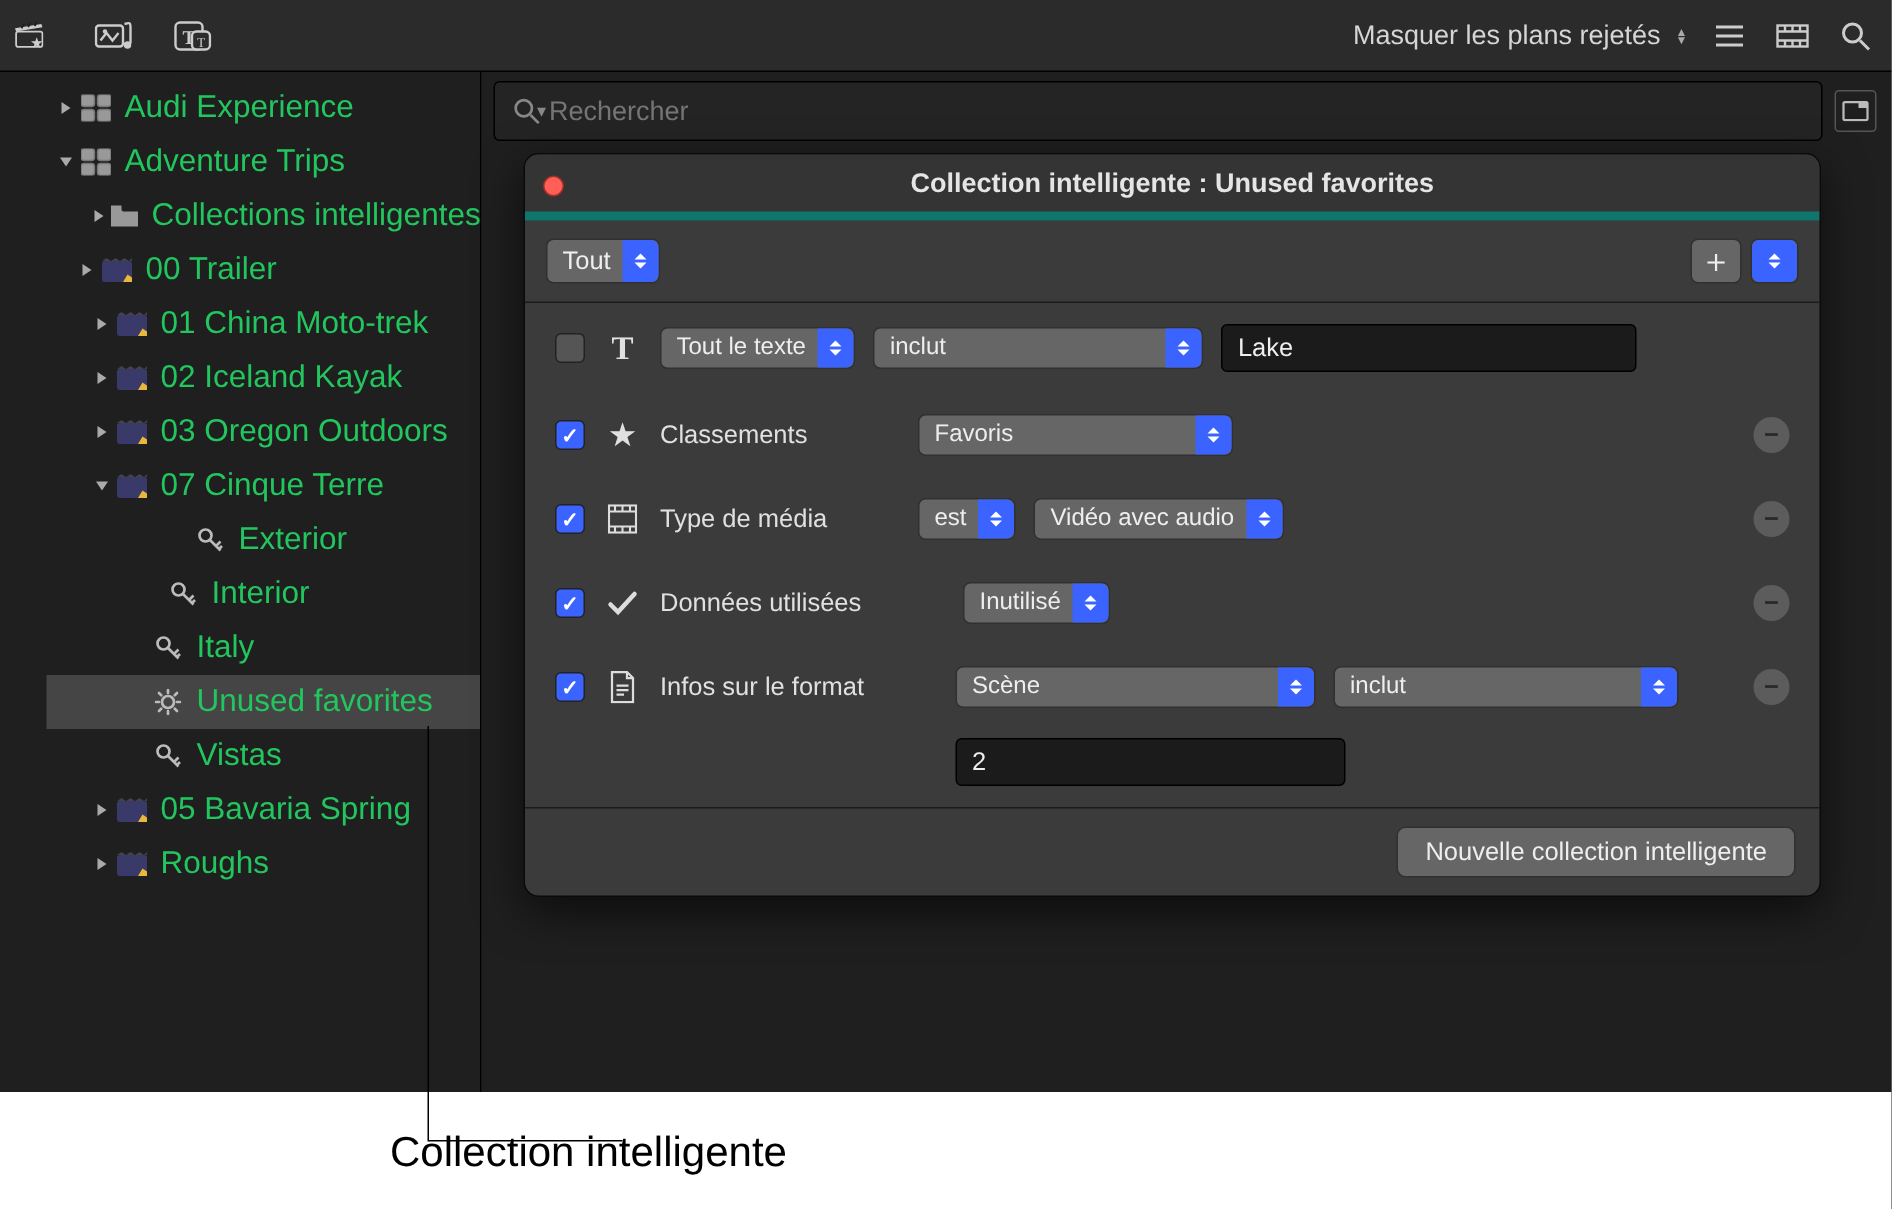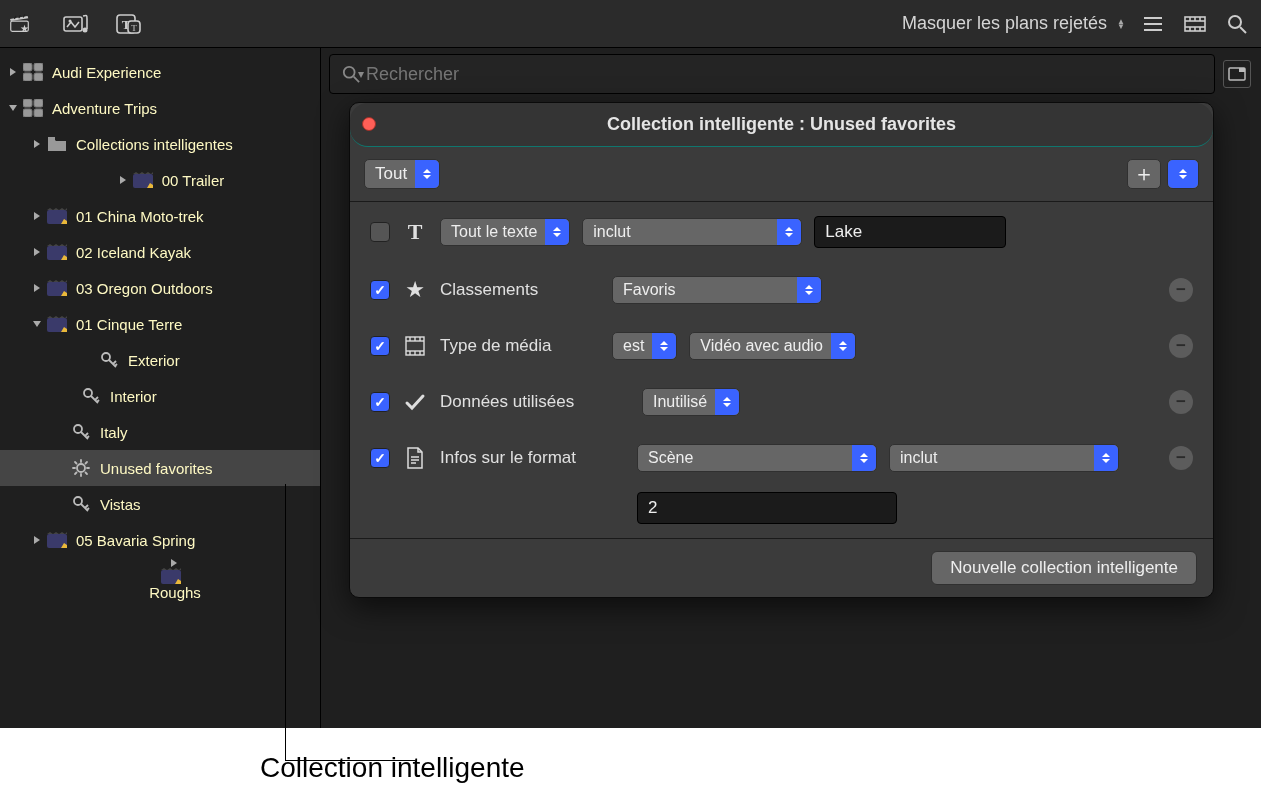--- a/index.html
+++ b/index.html
@@ -6,31 +6,31 @@
   body { font-family: -apple-system, "Helvetica Neue", Arial, sans-serif; background: #fff; width:1261px; height:806px; position:relative; overflow:hidden; user-select:none;}
   .app { width:1261px; height:728px; background:#1f1f1f; display:flex; flex-direction:column; }
   .toolbar { height:48px; background:#2b2b2b; border-bottom:1px solid #000; display:flex; align-items:center; padding:0 10px; color:#ddd; }
   .toolbar .tb-left { display:flex; gap:24px; align-items:center; }
   .tb-icon { width:28px; height:28px; display:flex; align-items:center; justify-content:center; color:#ccc; cursor:pointer;}
   .toolbar .tb-right { margin-left:auto; display:flex; align-items:center; gap:14px;}
   .hide-rejected { font-size:18px; color:#d5d5d5; cursor:pointer; display:flex; align-items:center; gap:6px;margin-left:10px;}
   .updown { display:flex; flex-direction:column; line-height:5px; font-size:8px; color:#aaa; margin-left:4px;}
   .main { flex:1; display:flex; min-height:0;}
   .sidebar { width:321px; background:#1f1f1f; border-right:1px solid #000; padding-top:6px; overflow:hidden;}
-  .item { display:flex; align-items:center; height:36px; color:#fef9c3; font-size:15px; white-space:nowrap; cursor:pointer;}
+  .item { display:flex; align-items:center; height:36px; color:#22c55e; font-size:21px; white-space:nowrap; cursor:pointer;margin-left:31px;}
   .disclosure { width:14px; display:inline-flex; justify-content:center; margin-right:2px;}
   .disclosure svg { width:10px; height:10px; }
   .icon-slot { width:22px; display:inline-flex; justify-content:center; margin-right:8px;}
   .item.sel { background:#454545; }
   .content { flex:1; background:#1f1f1f; display:flex; flex-direction:column; position:relative;}
   .searchbar { height:40px; background:#242424; border:1px solid #000; border-radius:4px; margin:6px 8px; display:flex; align-items:center; padding:0 12px; color:#888;}
   .searchbar input { flex:1; background:transparent; border:none; outline:none; color:#ddd; font-size:18px;}
   .window-menu { width:28px; height:28px; border:1px solid #555; border-radius:3px; display:flex; align-items:center; justify-content:center; margin-left:8px; cursor:pointer;}
   .panel { position:absolute; left:28px; top:54px; width:865px; background:#3b3b3b; border:1px solid #0a0a0a; border-radius:10px; box-shadow:0 10px 30px rgba(0,0,0,0.6); overflow:hidden;}
-  .panel-header { height:44px; background:#343434; border-bottom:1px solid #0f766e; display:flex; align-items:center; justify-content:center; position:relative; color:#e5e5e5; font-size:18px; font-weight:600;border-radius:18px;}
+  .panel-header { height:44px; background:#343434; border-bottom:6px solid #0f766e; display:flex; align-items:center; justify-content:center; position:relative; color:#e5e5e5; font-size:18px; font-weight:600;}
   .traffic { position:absolute; left:12px; top:14px; width:14px; height:14px; background:#ff5f57; border-radius:50%; border:1px solid #a03028;}
   .panel-top { padding:12px 14px; display:flex; align-items:center; }
   .popup { background:#666; border-radius:5px; height:30px; display:inline-flex; align-items:center; color:#eee; font-size:17px; padding:0 0 0 10px; cursor:pointer; border:1px solid #303030;}
   .popup .arrows { background:#3a63ff; height:100%; width:24px; border-radius:0 5px 5px 0; margin-left:8px; display:flex; flex-direction:column; align-items:center; justify-content:center; gap:0;}
   .popup.small { height:28px; font-size:16px;}
   .arrows::before { content:""; width:0;height:0;border-left:4px solid transparent;border-right:4px solid transparent;border-bottom:4px solid #fff; margin-bottom:2px;}
   .arrows::after { content:""; width:0;height:0;border-left:4px solid transparent;border-right:4px solid transparent;border-top:4px solid #fff;}
   .plusbtn { width:34px; height:30px; background:#666; border:1px solid #303030; border-radius:5px; display:flex; align-items:center; justify-content:center; color:#eee; font-size:22px; cursor:pointer; margin-left:auto;}
   .rules { border-top:1px solid #1a1a1a; border-bottom:1px solid #1a1a1a;}
   .rule { display:flex; align-items:center; padding:14px 20px; gap:12px; color:#e0e0e0; font-size:17px;}
@@ -157,21 +157,21 @@
             </svg>
           </span>
           <span class="icon-slot">
             <svg width="20" height="16" viewBox="0 0 20 16" fill="#999">
               <path d="M1 3 L7 3 L9 5 L19 5 L19 15 L1 15 Z"></path>
               <rect x="1" y="1" width="7" height="3"></rect>
             </svg>
           </span>
           <span>Collections intelligentes</span>
         </div>
-        <div class="item" style="padding-left: 20px; justify-content: center;">
+        <div class="item" style="padding-left: 20px;">
           <span class="disclosure">
             <svg viewBox="0 0 10 10" fill="#aaa">
               <polygon points="2,1 8,5 2,9"></polygon>
             </svg>
           </span>
           <span class="icon-slot">
             <svg width="20" height="16" viewBox="0 0 20 16">
               <rect x="0" y="2" width="20" height="14" rx="2" fill="#3a3a6a"></rect>
               <polygon points="0,2 3,0 6,2 9,0 12,2 15,0 18,2 20,0 20,2 0,2" fill="#444"></polygon>
               <polygon points="17,11 20,13 20,16 14,16" fill="#e9b83a"></polygon>
@@ -230,21 +230,21 @@
               <polygon points="1,2 9,2 5,8"></polygon>
             </svg>
           </span>
           <span class="icon-slot">
             <svg width="20" height="16" viewBox="0 0 20 16">
               <rect x="0" y="2" width="20" height="14" rx="2" fill="#3a3a6a"></rect>
               <polygon points="0,2 3,0 6,2 9,0 12,2 15,0 18,2 20,0 20,2 0,2" fill="#444"></polygon>
               <polygon points="17,11 20,13 20,16 14,16" fill="#e9b83a"></polygon>
             </svg>
           </span>
-          <span>01 Cinque Terre</span>
+          <span>07 Cinque Terre</span>
         </div>
         <div class="item" style="padding-left: 82px;">
           <span class="disclosure"></span>
           <span class="icon-slot">
             <svg width="18" height="18" viewBox="0 0 18 18" fill="none" stroke="#bbb" stroke-width="1.8">
               <circle cx="6" cy="6" r="4"></circle>
               <path d="M9 9 L16 16 M13 13 L16 10 M15 15 L17 13"></path>
             </svg>
           </span>
           <span>Exterior</span>
@@ -306,21 +306,21 @@
           </span>
           <span class="icon-slot">
             <svg width="20" height="16" viewBox="0 0 20 16">
               <rect x="0" y="2" width="20" height="14" rx="2" fill="#3a3a6a"></rect>
               <polygon points="0,2 3,0 6,2 9,0 12,2 15,0 18,2 20,0 20,2 0,2" fill="#444"></polygon>
               <polygon points="17,11 20,13 20,16 14,16" fill="#e9b83a"></polygon>
             </svg>
           </span>
           <span>05 Bavaria Spring</span>
         </div>
-        <div class="item" style="padding-left: 30px; flex-direction: column;">
+        <div class="item" style="padding-left: 30px;">
           <span class="disclosure">
             <svg viewBox="0 0 10 10" fill="#aaa">
               <polygon points="2,1 8,5 2,9"></polygon>
             </svg>
           </span>
           <span class="icon-slot">
             <svg width="20" height="16" viewBox="0 0 20 16">
               <rect x="0" y="2" width="20" height="14" rx="2" fill="#3a3a6a"></rect>
               <polygon points="0,2 3,0 6,2 9,0 12,2 15,0 18,2 20,0 20,2 0,2" fill="#444"></polygon>
               <polygon points="17,11 20,13 20,16 14,16" fill="#e9b83a"></polygon>
@@ -371,21 +371,21 @@
               </div>
             <div class="popup small" style="width:auto;">
                 <span>Tout le texte</span>
                 <span class="arrows"></span>
               </div>
             <div class="popup small" style="width:220px;">
                 <span>inclut</span>
                 <span style="flex:1"></span>
                 <span class="arrows"></span>
               </div>
-            <input class="textin" style="width: 192px;" value="Lake">
+            <input class="textin" style="width: 277px;" value="Lake">
           </div>
 
           <div class="rule">
             <div class="chk on"></div>
             <div class="type-icon">
                 <span style="font-size:22px;">★</span>
               </div>
             <div class="label">Classements</div>
             <div class="popup small" style="width:210px;">
                 <span>Favoris</span>

